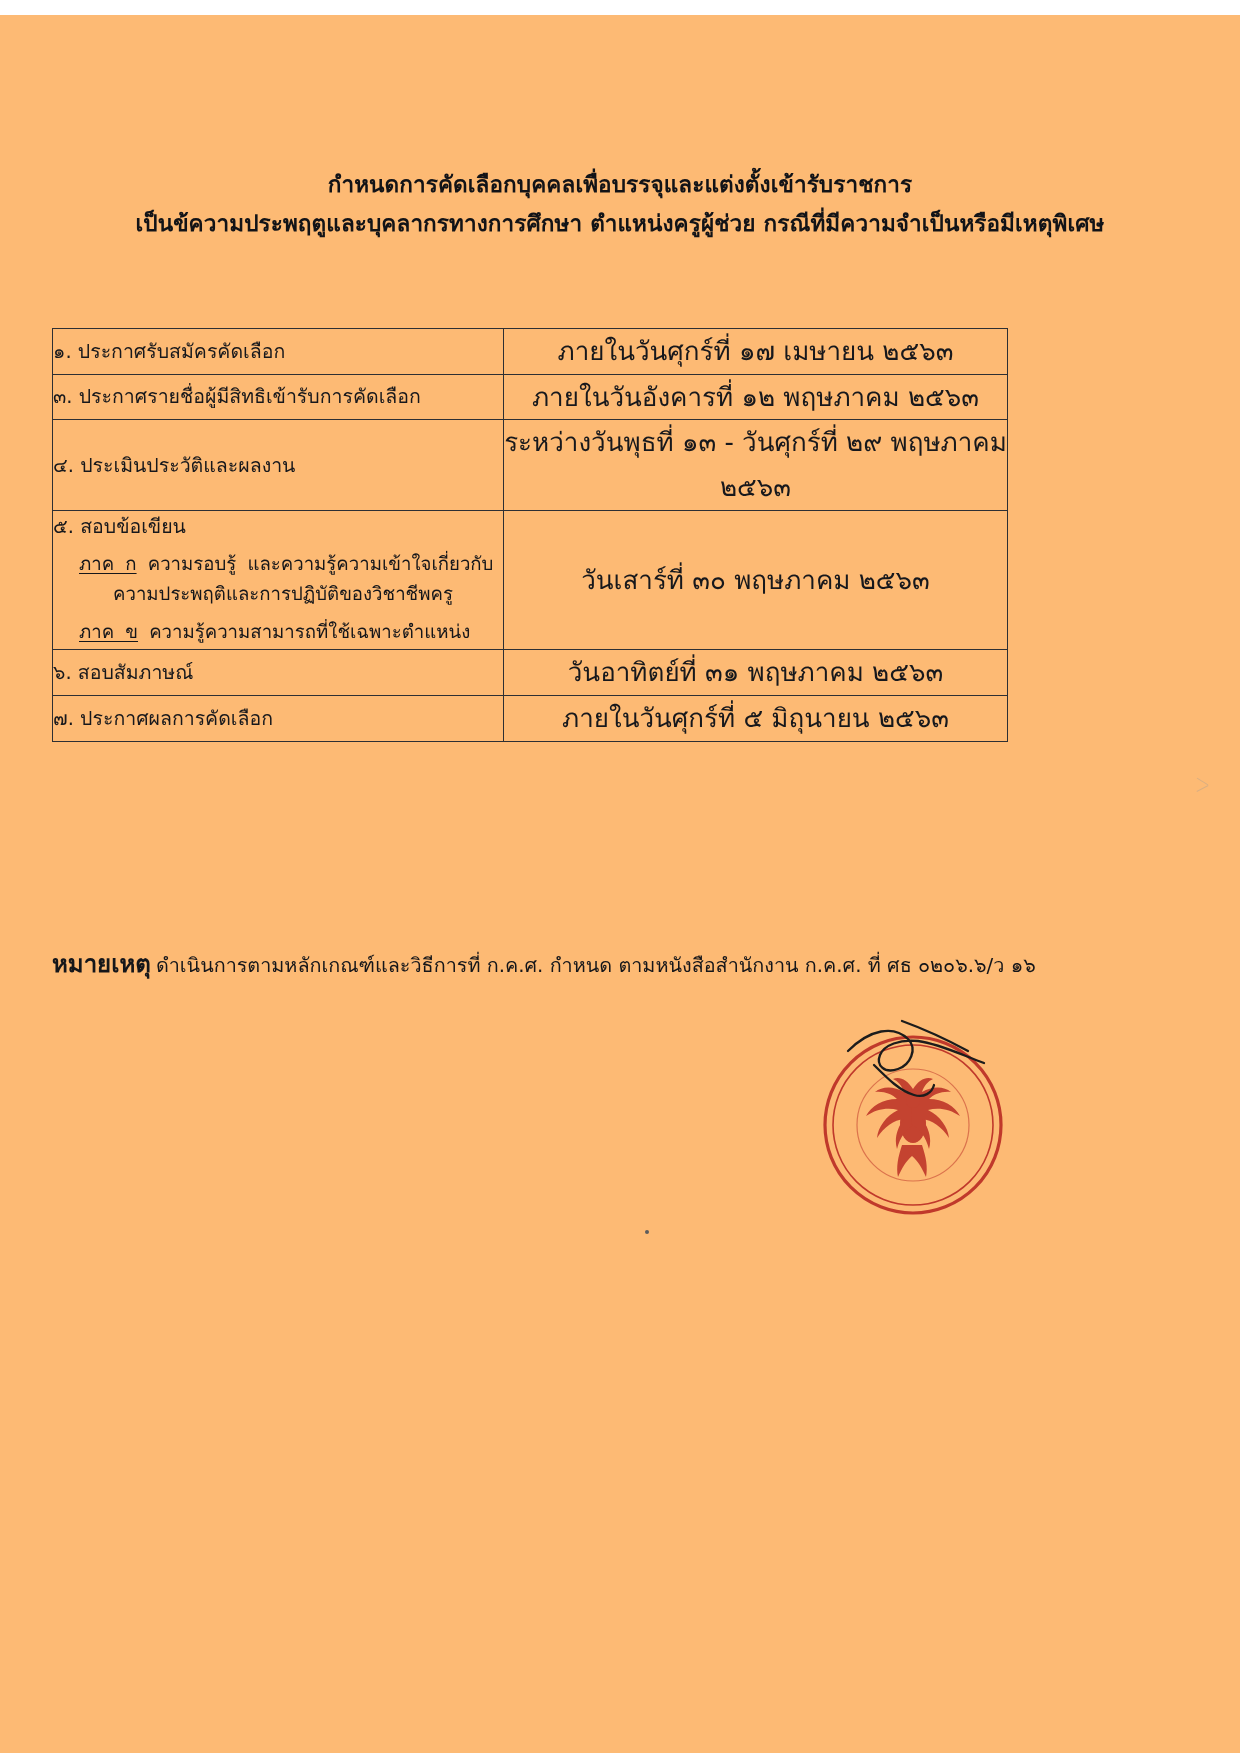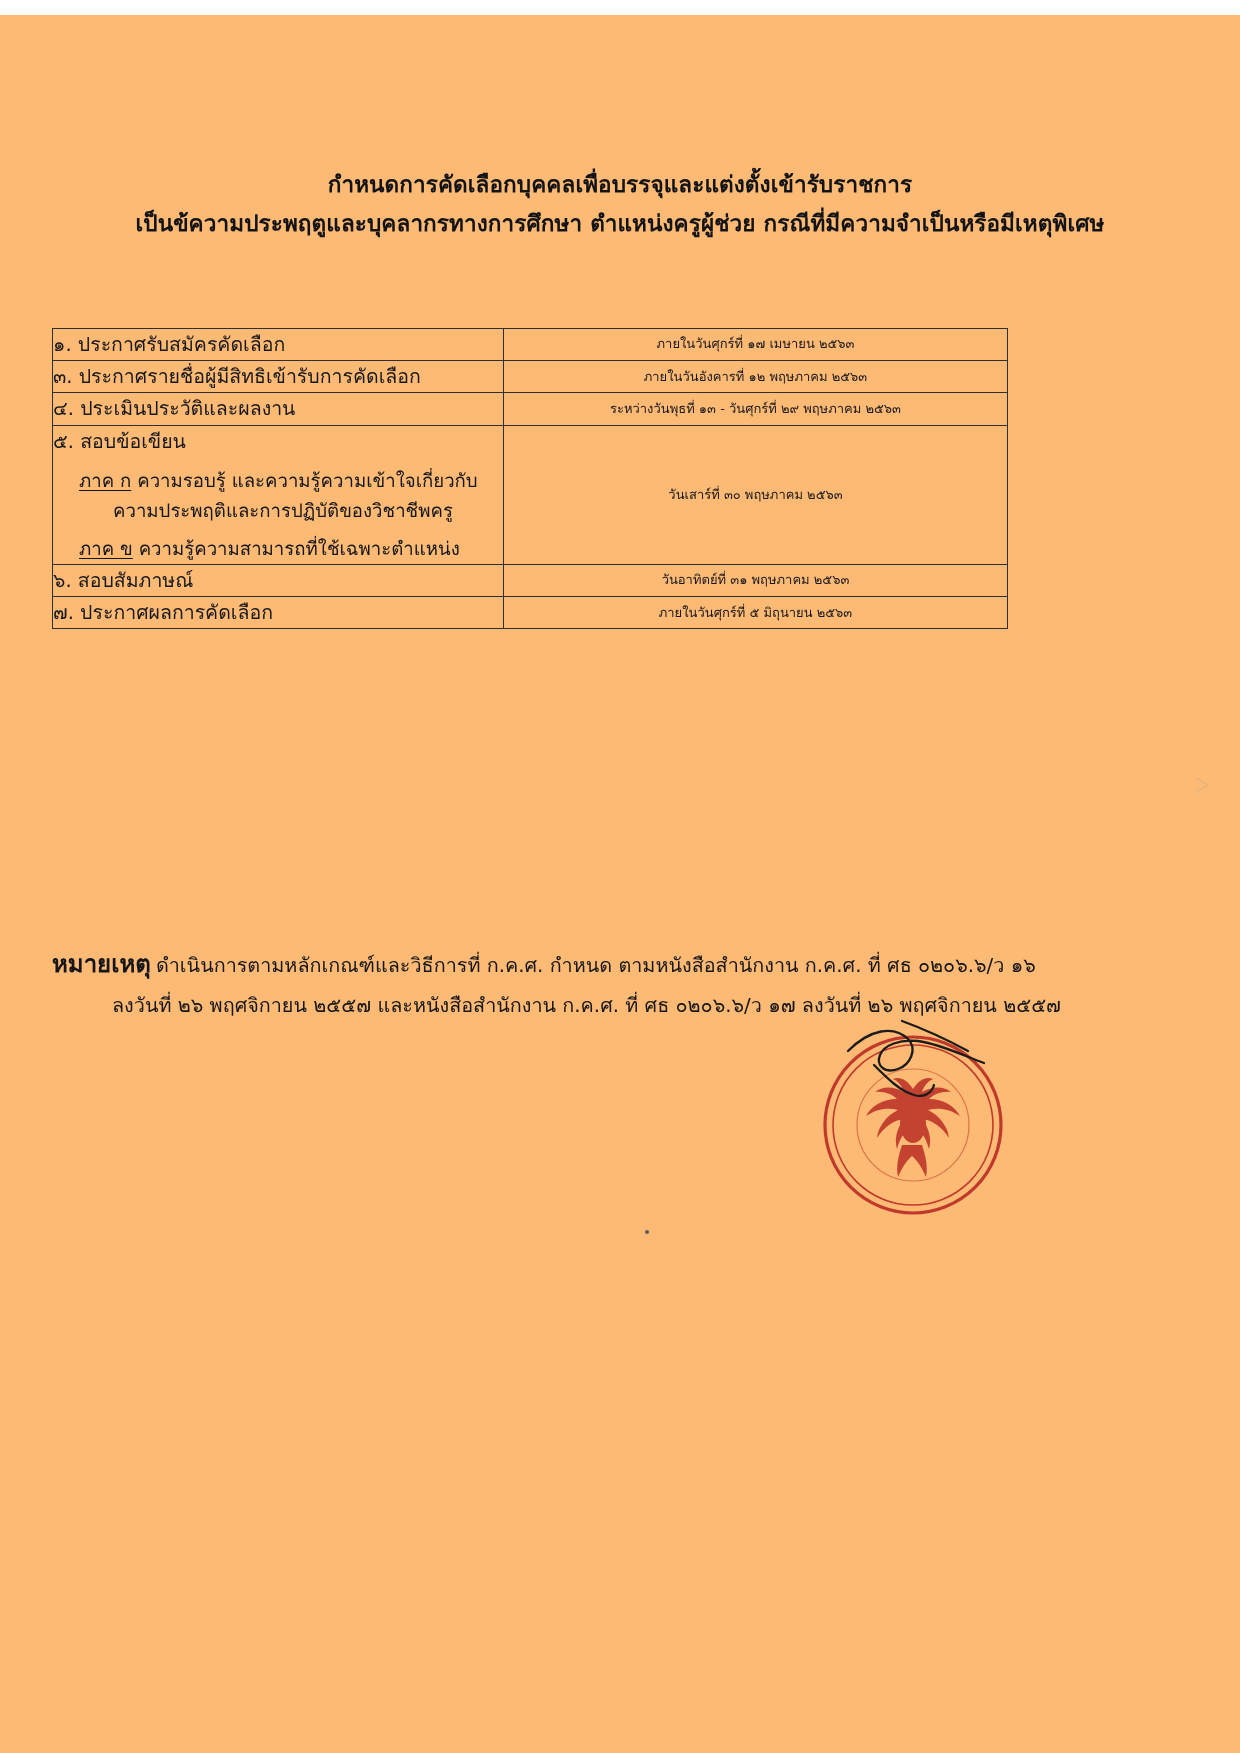--- a/index.html
+++ b/index.html
@@ -63,31 +63,32 @@
   td.col-date {
     padding: 13px 10px;
     text-align: center;
   }
   .item-text {
     font-size: 19.5px;
     line-height: 1.6;
     color: #17181c;
   }
   .date-text {
-    font-size: 13px;
+    font-size: 26px;
     line-height: 1.72;
     color: #17181c;
   }
   .date-sub {
     font-size: 18px;
     display: block;
     margin-top: 6px;
   }
   .sub-list {
     margin-top: 9px;
+    font-family: Liberation Mono, monospace;
   }
   .sub-line {
     font-size: 18.6px;
     line-height: 1.62;
     padding-left: 26px;
     text-indent: 0;
   }
   .sub-line .u {
     text-decoration: underline;
     text-underline-offset: 3px;
@@ -234,21 +235,20 @@
             <div class="date-text">ภายในวันศุกร์ที่ ๕ มิถุนายน ๒๕๖๓</div>
           </td>
         </tr>
       </tbody>
     </table>
   </div>
 
   <div class="note">
     <span class="note-label">หมายเหตุ</span>
     <span class="note-body">ดำเนินการตามหลักเกณฑ์และวิธีการที่ ก.ค.ศ. กำหนด ตามหนังสือสำนักงาน ก.ค.ศ. ที่ ศธ ๐๒๐๖.๖/ว ๑๖</span>
-    <span class="note-line2">ลงวันที่ ๒๖ พฤศจิกายน ๒๕๕๗ และหนังสือสำนักงาน ก.ค.ศ. ที่ ศธ ๐๒๐๖.๖/ว ๑๗ ลงวันที่ ๒๖ พฤศจิกายน ๒๕๕๗</span>
   </div>
 
   <div class="seal">
     <svg width="262" height="200" viewBox="0 0 262 200" xmlns="http://www.w3.org/2000/svg">
       <g stroke="#c0392b" fill="none">
         <circle cx="131" cy="110" r="88" stroke-width="3.2"></circle>
         <circle cx="131" cy="110" r="80" stroke-width="1.6"></circle>
         <circle cx="131" cy="110" r="56" stroke-width="1.2" opacity="0.55"></circle>
       </g>
       <g fill="#c0392b" opacity="0.92">

